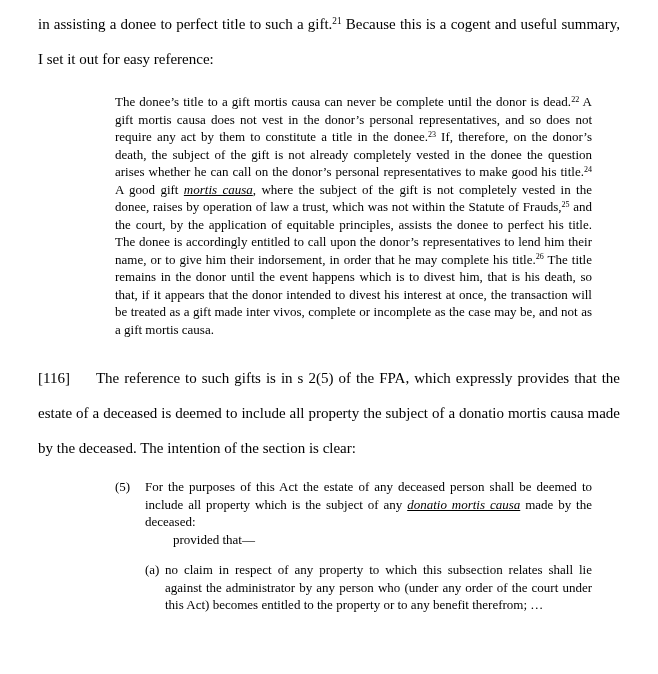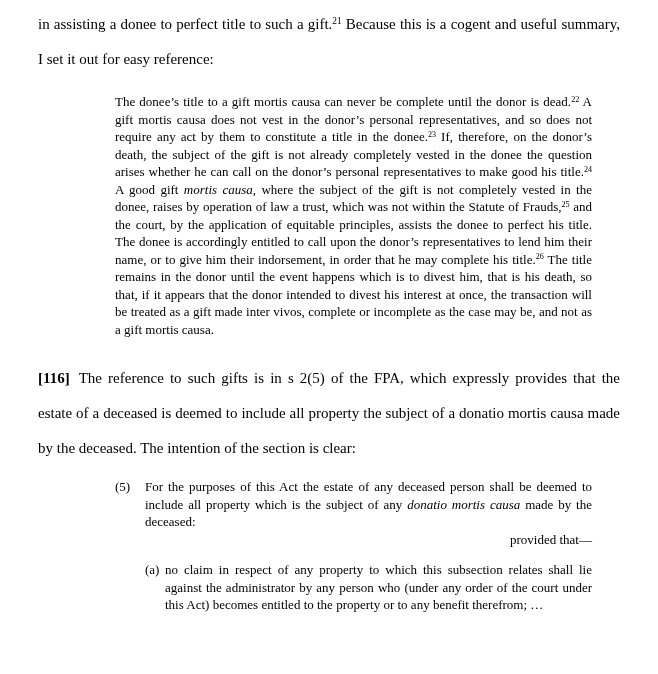--- a/index.html
+++ b/index.html
@@ -63,23 +63,23 @@
   [data-name="quoted-summary"]   { margin-bottom: 23px; }
   [data-name="paragraph-116"]    { margin-bottom: 12px; }
   [data-name="subsection-5"]     { margin-bottom: 13px; }
 
   .sup {
     font-size: 0.62em;
     position: relative;
     top: -0.5em;
     line-height: 0;
   }
-  .ital { font-style: italic; }
-  .paranum { margin-right: 9px; font-weight: bold; }
-  .proviso { text-align: right; margin-left: 28px; }
+  .ital { font-style: italic; text-decoration: underline; }
+  .paranum { margin-right: 26px; }
+  .proviso { text-align: left; margin-left: 28px; }
 </style>
 </head>
 <body>
 
 <div class="page" data-name="document-page">
   <div id="doc-blocks" data-name="document-content">
       <div class="block paragraph" data-name="intro-paragraph">
         <div class="body" data-name="intro-paragraph-text"><span data-name="text-run">in assisting a donee to perfect title to such a gift.</span><span class="sup" data-name="footnote-marker">21</span><span data-name="text-run">  Because this is a cogent and useful summary, I set it out for easy reference:</span></div>
       </div>
       <div class="block quote" data-name="quoted-summary">

